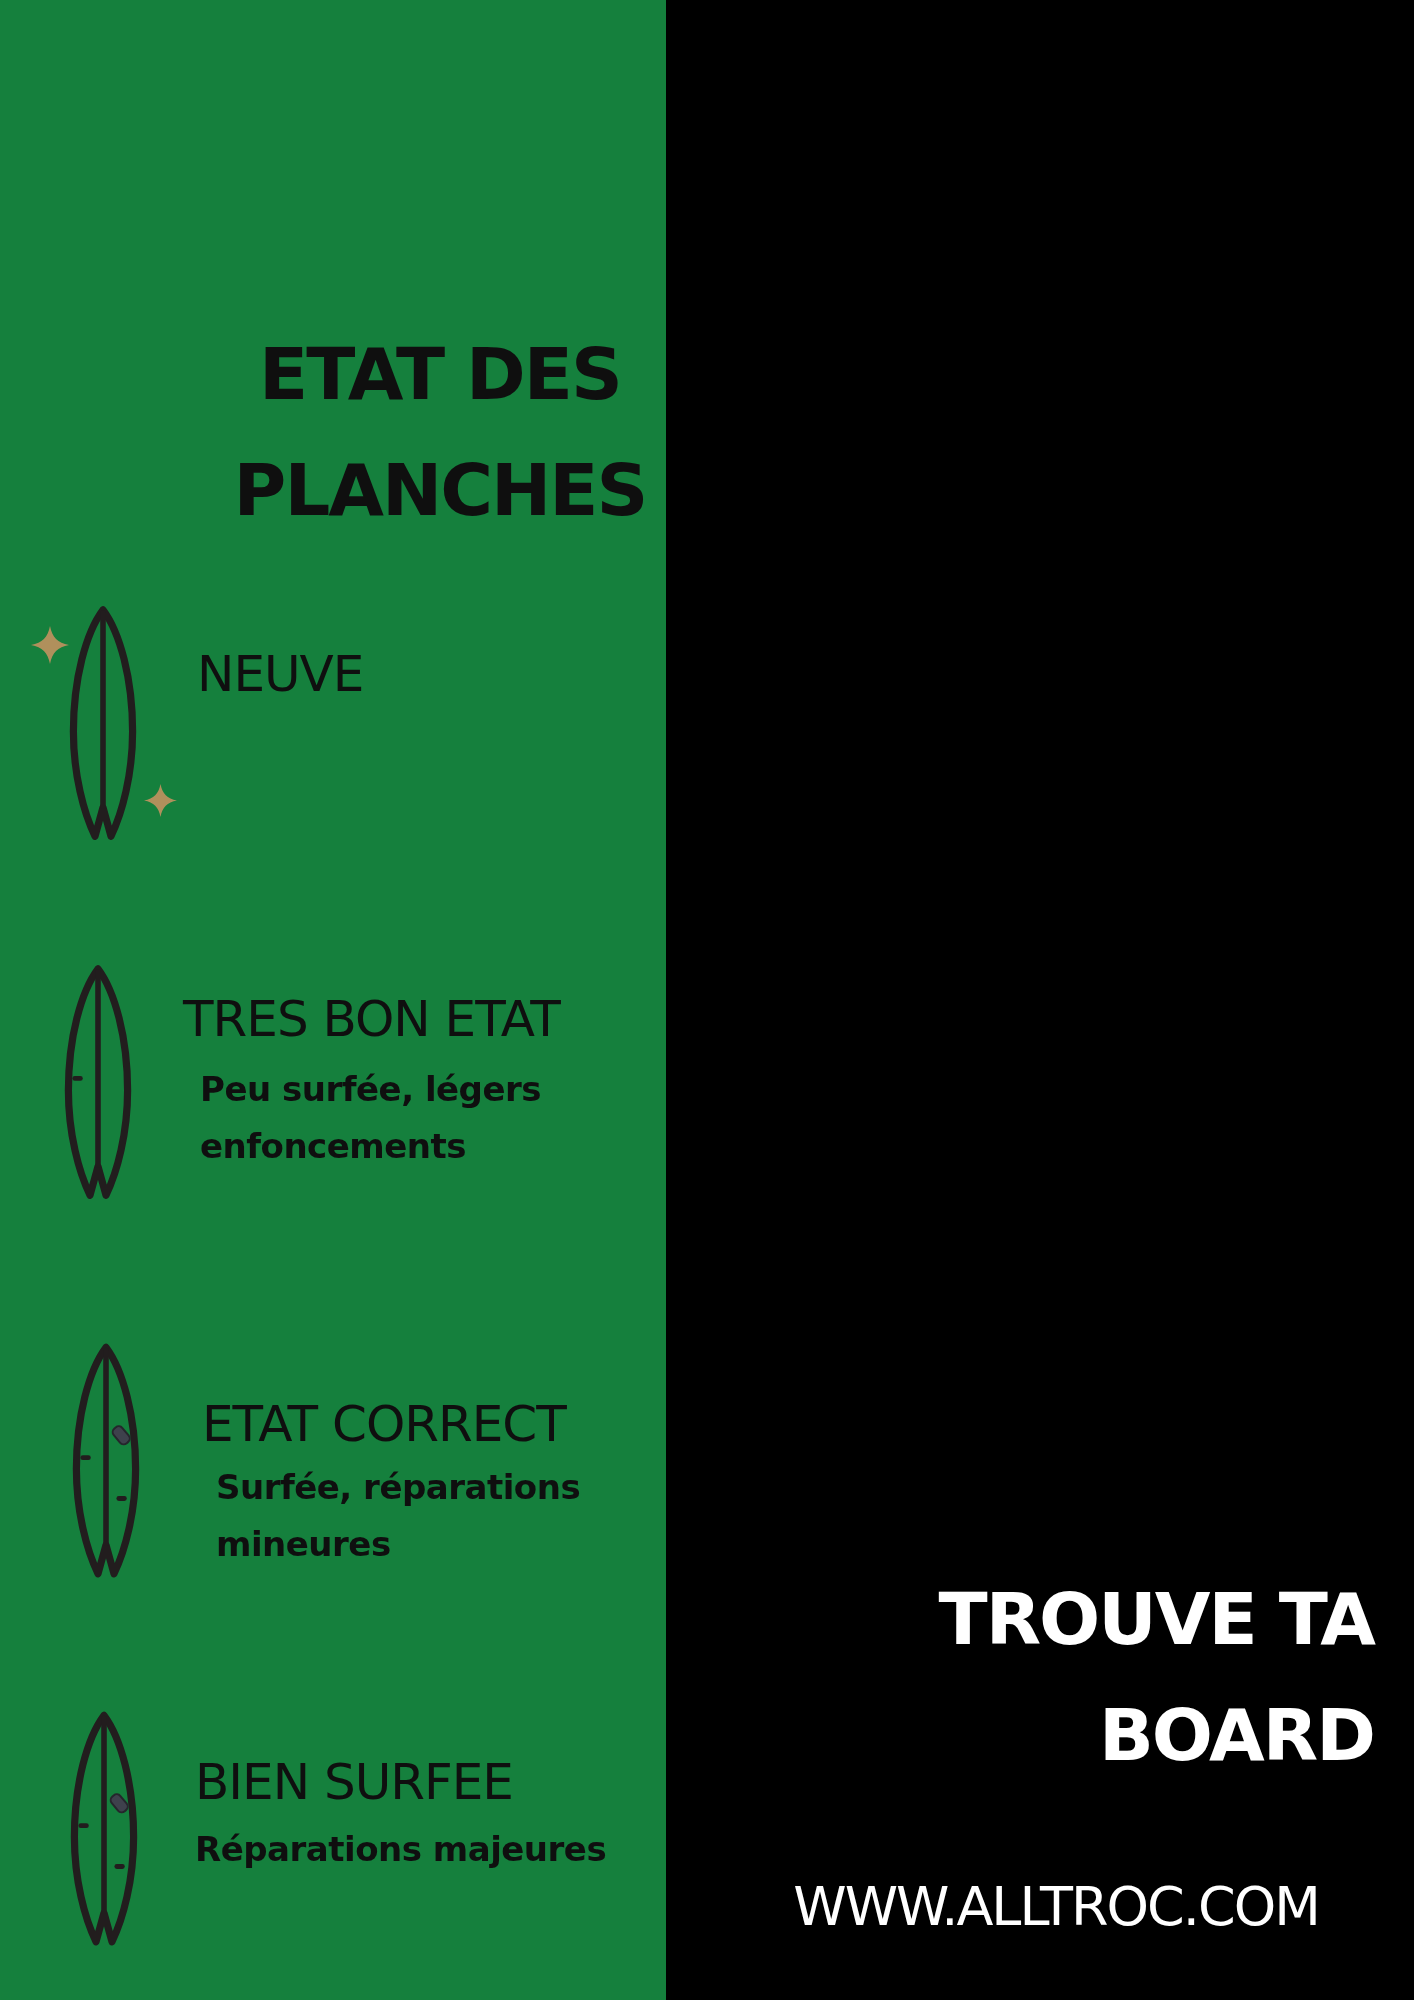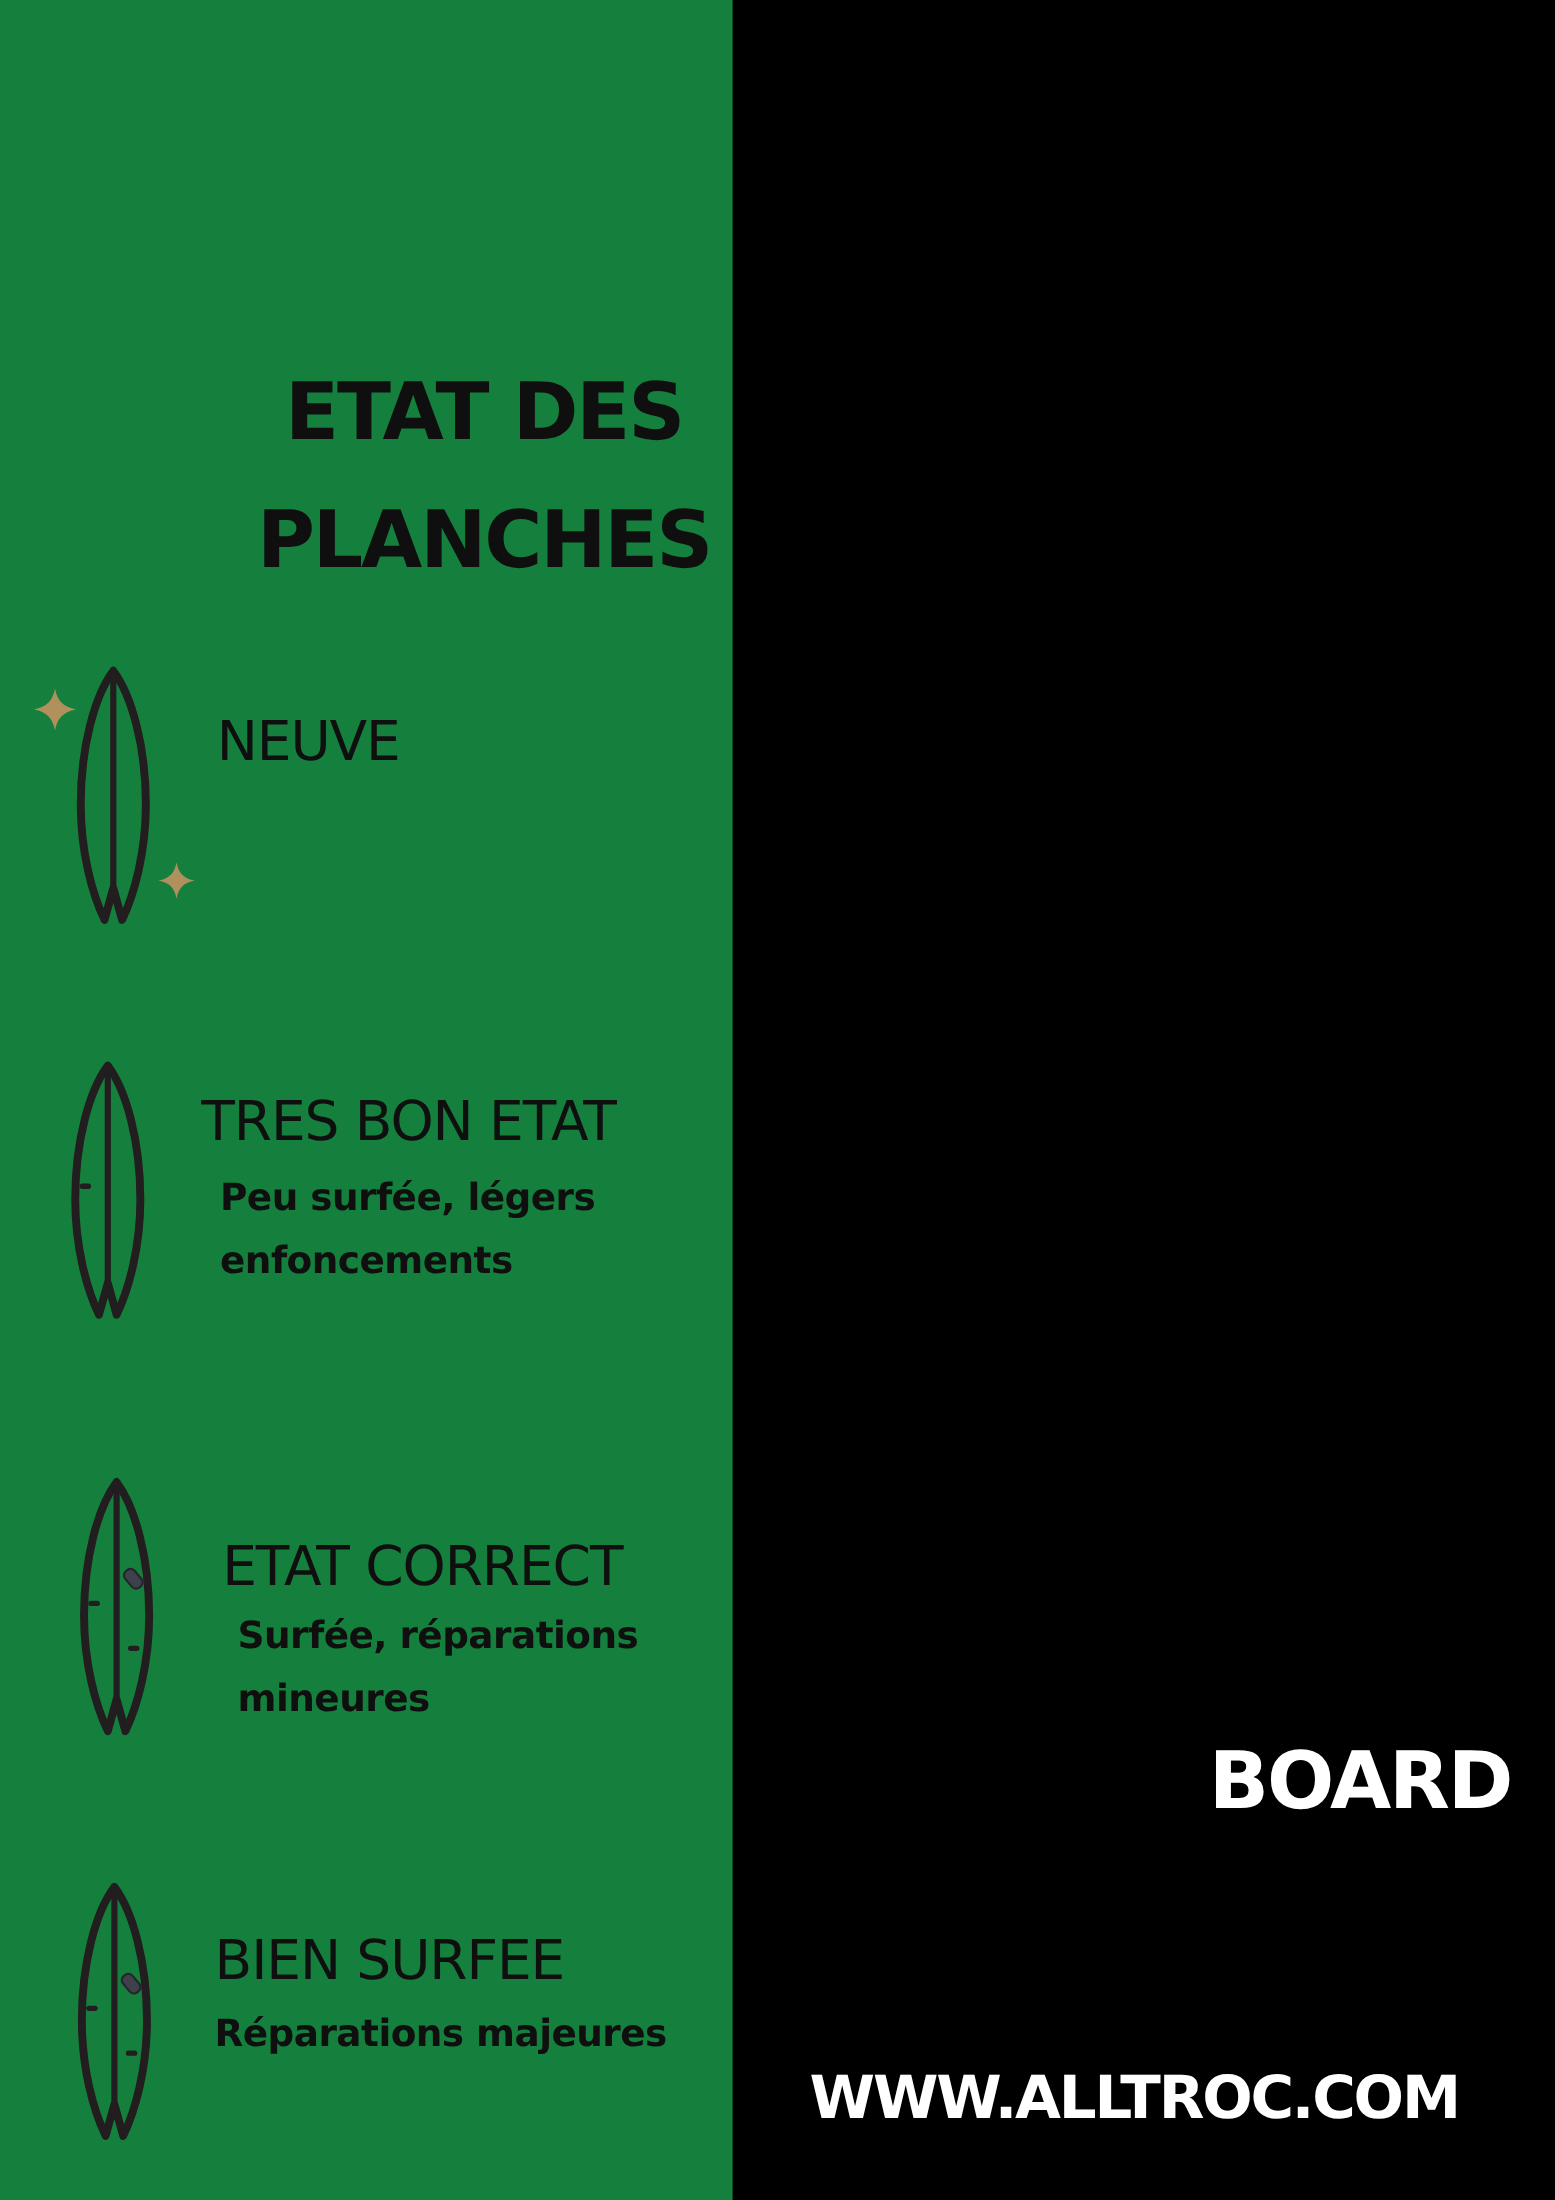--- a/index.html
+++ b/index.html
@@ -30,21 +30,21 @@
   }
   .board{position:absolute;}
   .sparkle{position:absolute;}
   .tagline{
     position:absolute;right:40px;top:1561px;width:640px;
     text-align:right;font-weight:bold;font-size:72px;line-height:116px;
     letter-spacing:-2px;color:#ffffff;white-space:nowrap;
   }
   .website{
     position:absolute;right:38px;top:1877px;width:640px;
-    text-align:left;font-weight:bold;font-size:54px;line-height:60px;
+    text-align:center;font-weight:normal;font-size:54px;line-height:60px;
     letter-spacing:-2px;color:#ffffff;white-space:nowrap;
   }
 </style>
 </head>
 <body>
 
 <div class="poster">
 
   <div class="black-panel"></div>
 
@@ -103,17 +103,18 @@
     <rect x="62" y="104" width="14" height="24" rx="6" fill="#3e414c" stroke="#25262c" stroke-width="2.5" transform="rotate(-40 69 116)"></rect>
     <rect x="18" y="141" width="13" height="6" rx="3" fill="#221d1e"></rect>
     <rect x="63" y="192" width="13" height="6" rx="3" fill="#221d1e"></rect>
   </svg>
   <div class="cond-label" style="left:195px;top:1753px;">BIEN SURFEE</div>
   <div class="cond-desc" style="left:195px;top:1821px;">
     <div>Réparations majeures</div>
   </div>
 
   <div class="tagline">
+    <div>TROUVE TA</div>
     <div>BOARD</div>
   </div>
   <div class="website">WWW.ALLTROC.COM</div>
 
 </div>
 
 </body></html>

